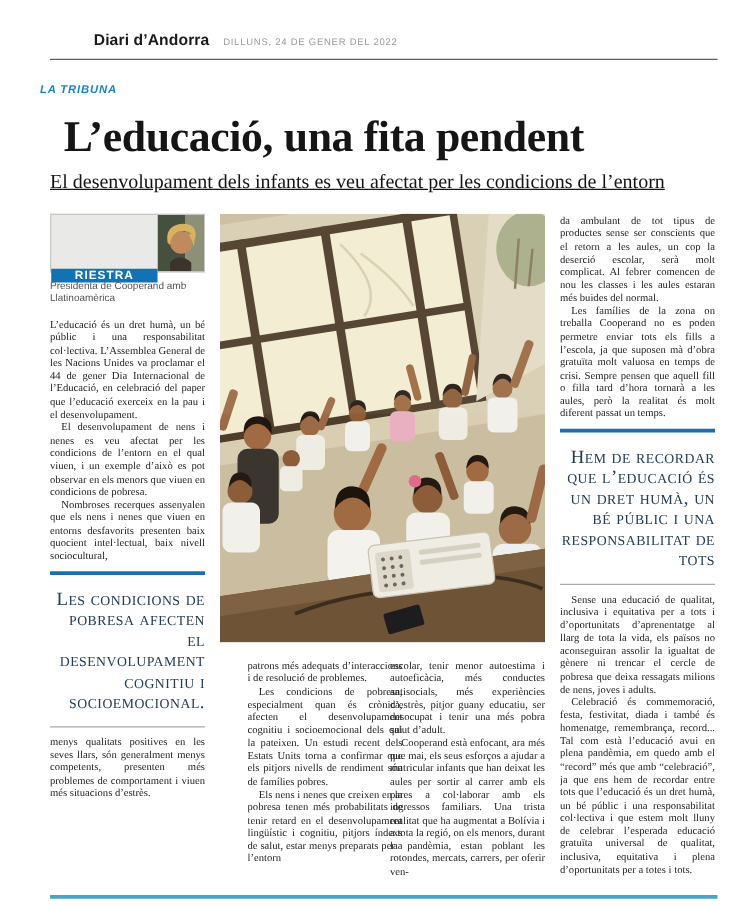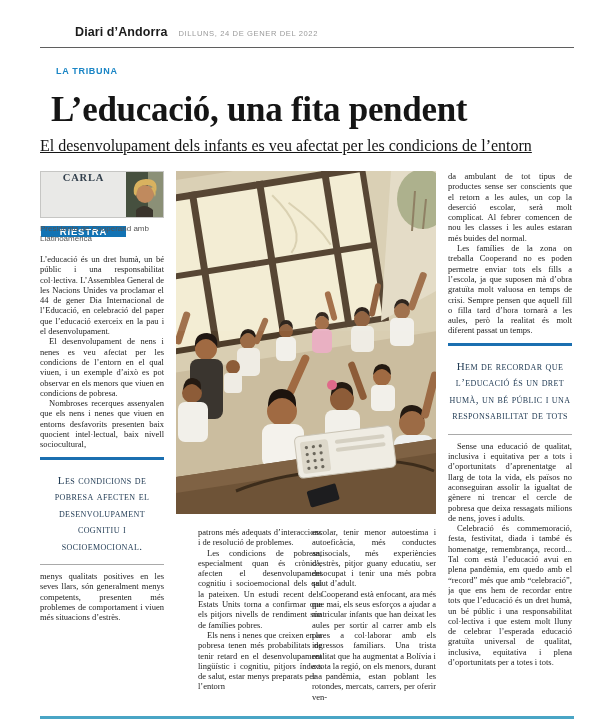--- a/index.html
+++ b/index.html
@@ -5,22 +5,22 @@
   html,body{margin:0;padding:0;background:#ffffff;}
   .page{position:relative;width:600px;height:727px;background:#ffffff;overflow:hidden;
         font-family:"Liberation Serif", serif;color:#1c1c1c;}
 
   
   .header{position:absolute;left:40px;top:25px;right:26px;display:flex;align-items:baseline;gap:11px;padding-left:35px;}
   .brand{font-family:"Liberation Sans", sans-serif;font-weight:bold;font-size:12.5px;color:#1b1b1b;letter-spacing:.1px;}
   .date{font-family:"Liberation Sans", sans-serif;font-size:7.6px;color:#9a9a9a;letter-spacing:.6px;}
   .header-rule{position:absolute;left:40px;right:26px;top:47px;height:1px;background:#5f5f5f;}
 
-  .section-label{position:absolute;left:56px;top:66px;font-family:"Liberation Sans", sans-serif;
-        font-weight:bold;font-size:9px;letter-spacing:.7px;color:#1a85c5;}
+  .section-label{position:absolute;left:32px;top:66px;font-family:"Liberation Sans", sans-serif;
+        font-weight:bold;font-size:9px;letter-spacing:.7px;color:#1a85c5;font-style:italic;}
   .title{position:absolute;left:39px;top:78px;width:520px;font-size:35px;font-weight:bold;
         letter-spacing:-.3px;color:#151515;line-height:40px;}
   .subtitle{position:absolute;left:40px;top:137px;width:520px;font-size:16px;color:#151515;text-decoration:underline;}
 
   
   .byline-box{position:absolute;left:40px;top:171px;width:124px;height:47px;display:flex;
         border:1px solid #c6c6c4;box-sizing:border-box;background:#e9e9e7;}
   .byline-names{flex:1;display:flex;flex-direction:column;}
   .byline-first{flex:1;display:flex;align-items:center;justify-content:center;background:#e9e9e7;
         font-weight:bold;font-size:10.5px;letter-spacing:.8px;color:#33404d;}
@@ -37,22 +37,22 @@
   .col p{margin:0;text-indent:9px;}
   .col p.cont{text-indent:0;}
   #col1{left:40px;top:254px;height:459px;}
   #col2{left:176px;top:527px;height:188px;margin-left:22px;}
   #col3{left:312px;top:527px;height:188px;}
   #col4{left:448px;top:171px;height:545px;}
 
   
   .pullquote{margin:7px 0 6px 0;border-top:3px solid #1b6fb0;border-bottom:1px solid #a9a9a9;
         padding:12px 0 10px 0;}
-  .pullquote .pq-text{font-variant:small-caps;font-size:11px;line-height:16.5px;
-        letter-spacing:.4px;color:#223c55;text-align:center;text-indent:0;}
+  .pullquote .pq-text{font-variant:small-caps;font-size:15px;line-height:16.5px;
+        letter-spacing:.4px;color:#223c55;text-align:right;text-indent:0;}
 
   
   .article-photo{position:absolute;left:176px;top:171px;width:260px;height:343px;overflow:hidden;}
   .article-photo svg{display:block;}
 
   .bottom-rule{position:absolute;left:40px;right:26px;top:716px;height:3px;background:#49a5c5;}
 </style>
 </head>
 <body>
 
@@ -63,21 +63,20 @@
     <span class="date">DILLUNS, 24 DE GENER DEL 2022</span>
   </div>
   <div class="header-rule"></div>
 
   <div class="section-label">LA TRIBUNA</div>
   <h1 class="title" style="margin:12px;">L’educació, una fita pendent</h1>
   <div class="subtitle">El desenvolupament dels infants es veu afectat per les condicions de l’entorn</div>
 
   <div class="byline-box">
     <div class="byline-names">
-      <div class="byline-first">CARLA</div>
       <div class="byline-last">RIESTRA</div>
     </div>
     <div class="byline-avatar">
       <svg width="37" height="45" viewBox="0 0 37 45" xmlns="http://www.w3.org/2000/svg">
         <rect width="37" height="45" fill="#46503f"></rect>
         <rect x="22" width="15" height="45" fill="#8b9077"></rect>
         <path d="M10 38 Q18 30 27 38 L27 45 L10 45 Z" fill="#3a342c"></path>
         <circle cx="19" cy="22" r="9" fill="#c08a5e"></circle>
         <path d="M8 22 Q6 8 20 7 Q33 7 30 20 Q27 12 20 13 Q11 13 10 24 Z" fill="#d9b25f"></path>
         <path d="M27 15 Q31 18 29 25 Q27 18 25 16 Z" fill="#d9b25f"></path>

